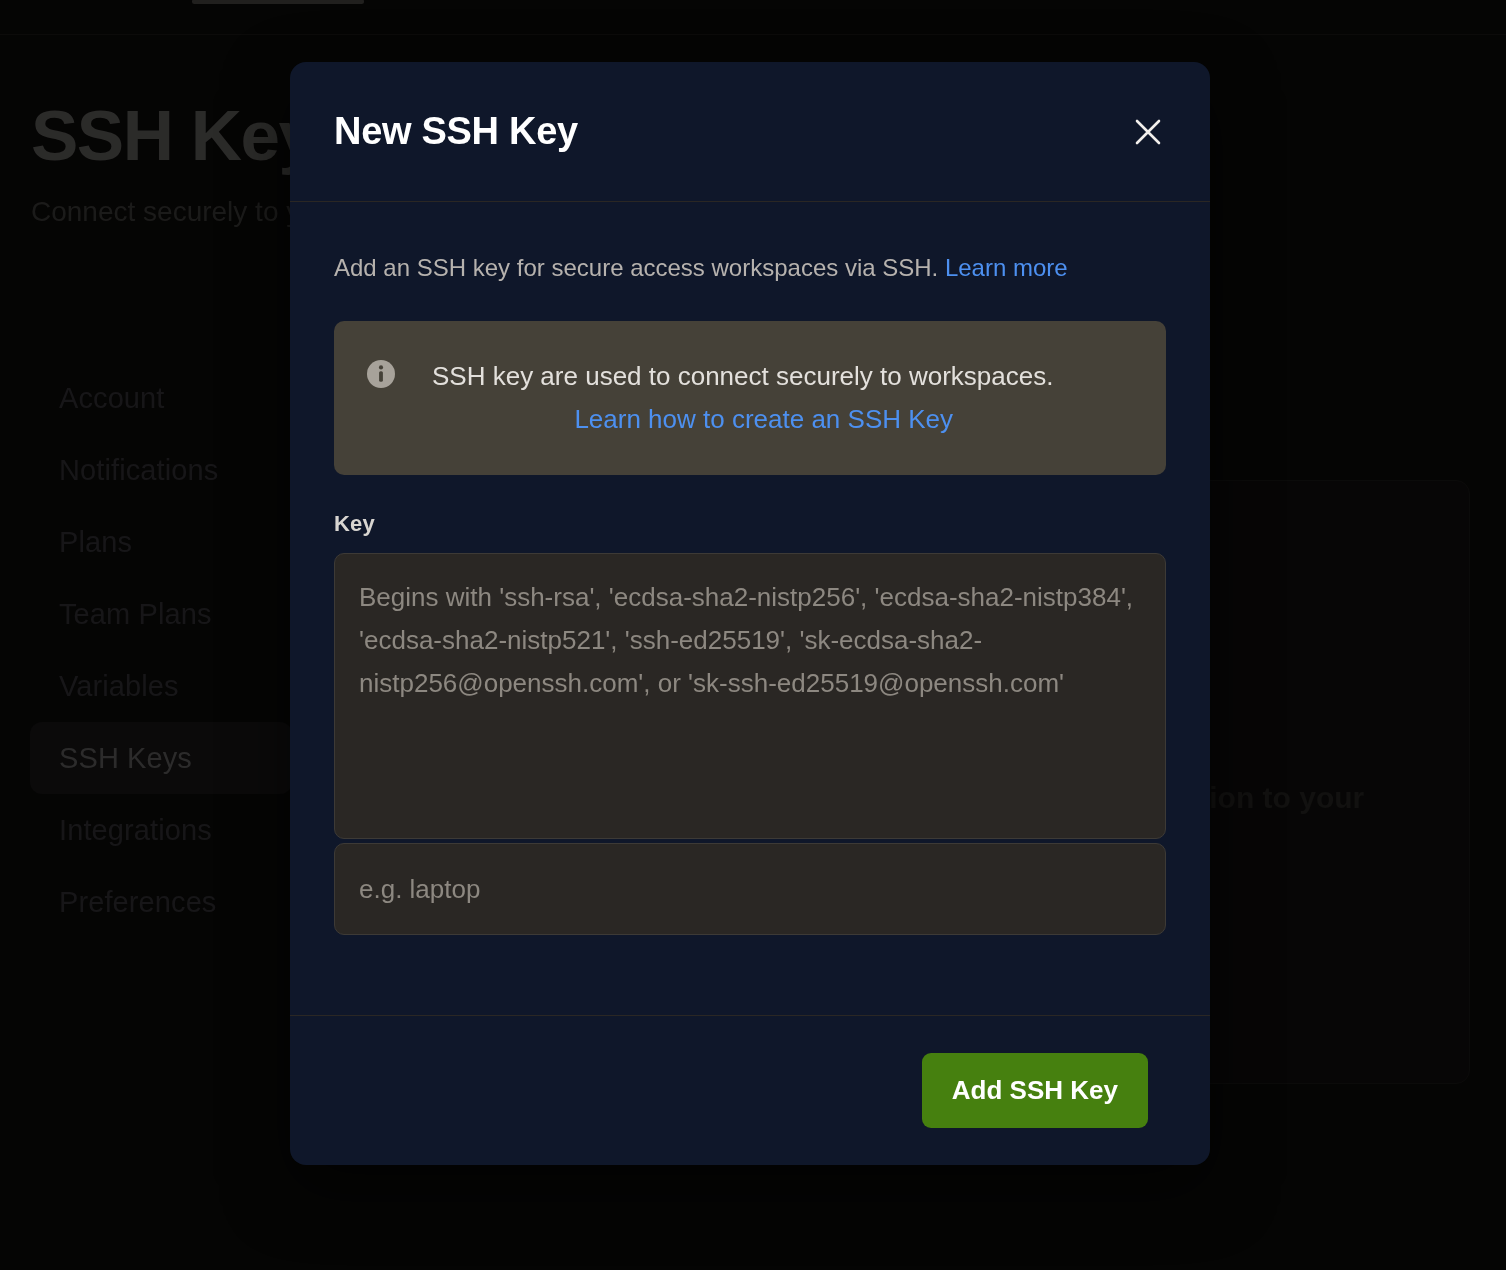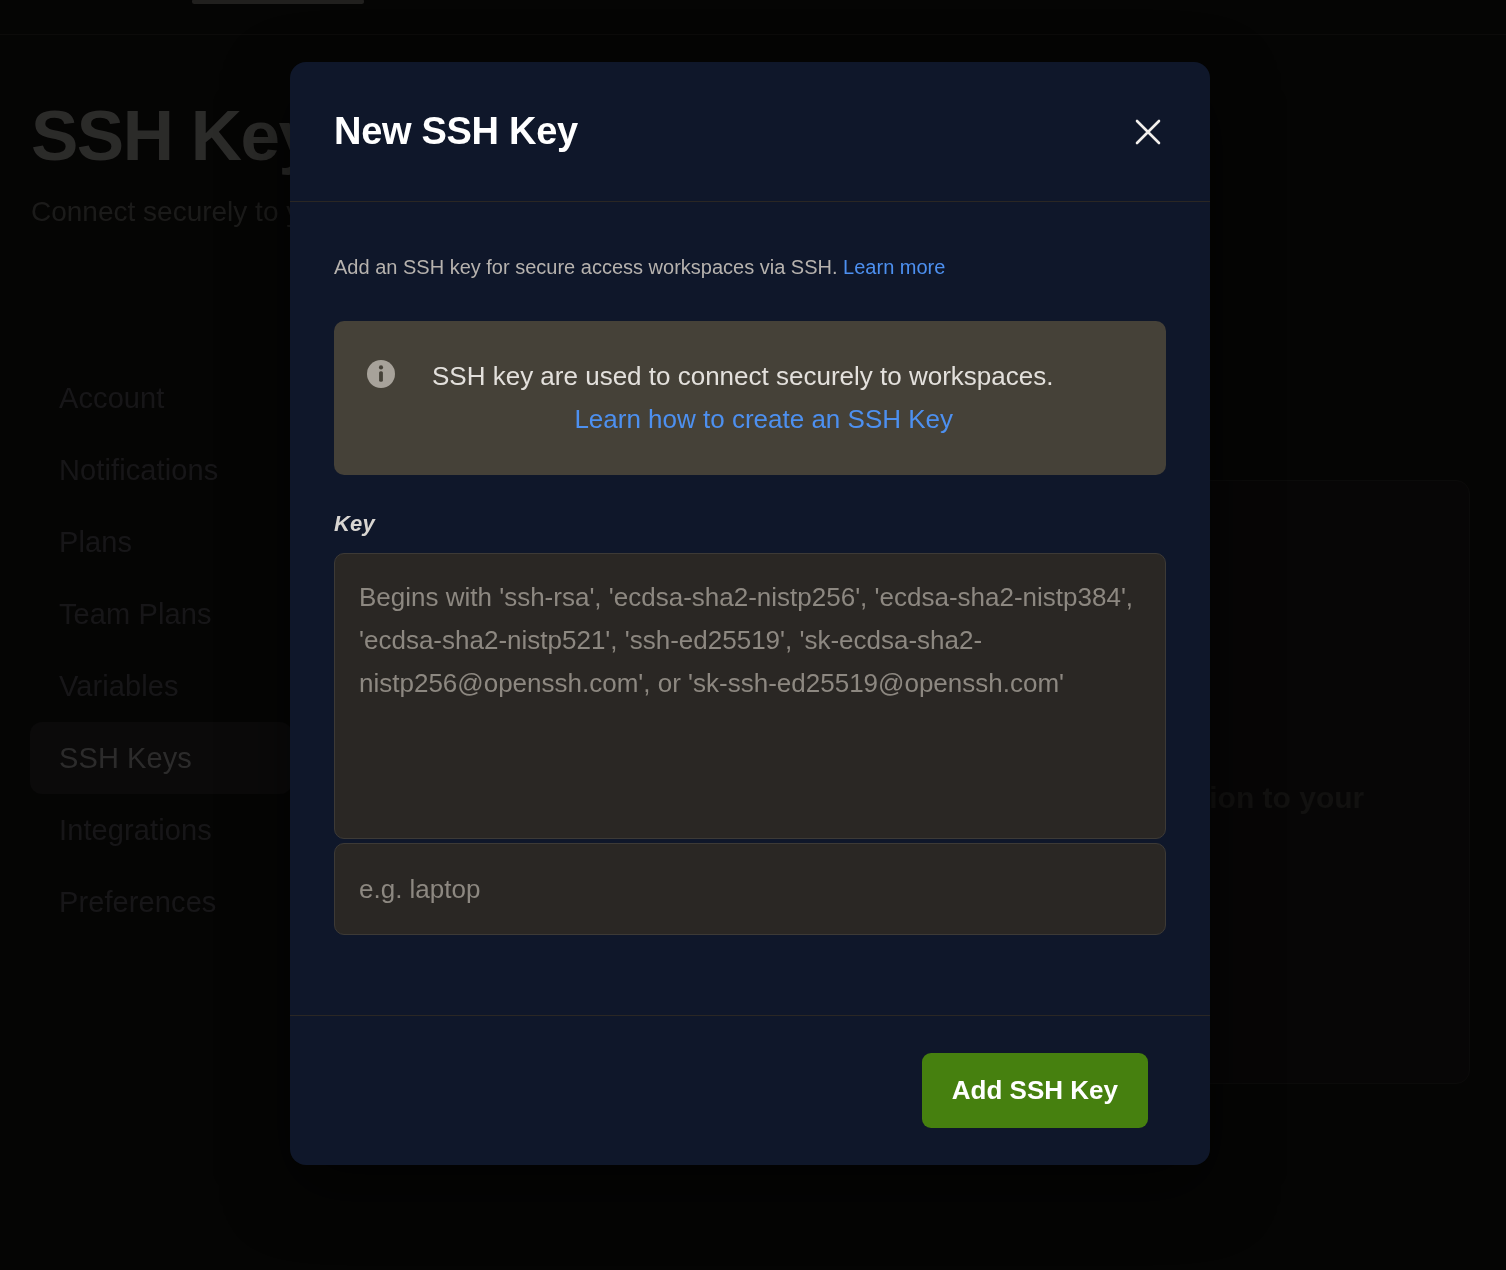--- a/index.html
+++ b/index.html
@@ -150,21 +150,21 @@
     border-radius: 8px;
     cursor: pointer;
   }
   .close-btn svg { display: block; }
 
   .modal-body {
     padding: 44px 44px 0 44px;
   }
 
   .modal-desc {
-    font-size: 20px;
+    font-size: 24px;
     line-height: 43px;
     color: #b6b2ae;
   }
   .link { color: #4d90f0; text-decoration: none; cursor: pointer; }
 
   .info-box {
     margin-top: 32px;
     background: #454138;
     border-radius: 10px;
     padding: 34px 30px 34px 32px;
@@ -189,21 +189,20 @@
     margin-left: 42px;
   }
 
   .field-label {
     font-size: 22px;
     font-weight: 700;
     color: #d8d5d1;
     margin-top: 36px;
     margin-bottom: 16px;
     letter-spacing: .2px;
-    font-style: italic;
   }
 
   .key-input, .title-input {
     width: 100%;
     background: #2a2724;
     border: 1px solid #3d3a36;
     border-radius: 10px;
     color: #cfccc8;
     font-family: "Liberation Sans", sans-serif;
     font-size: 26px;

